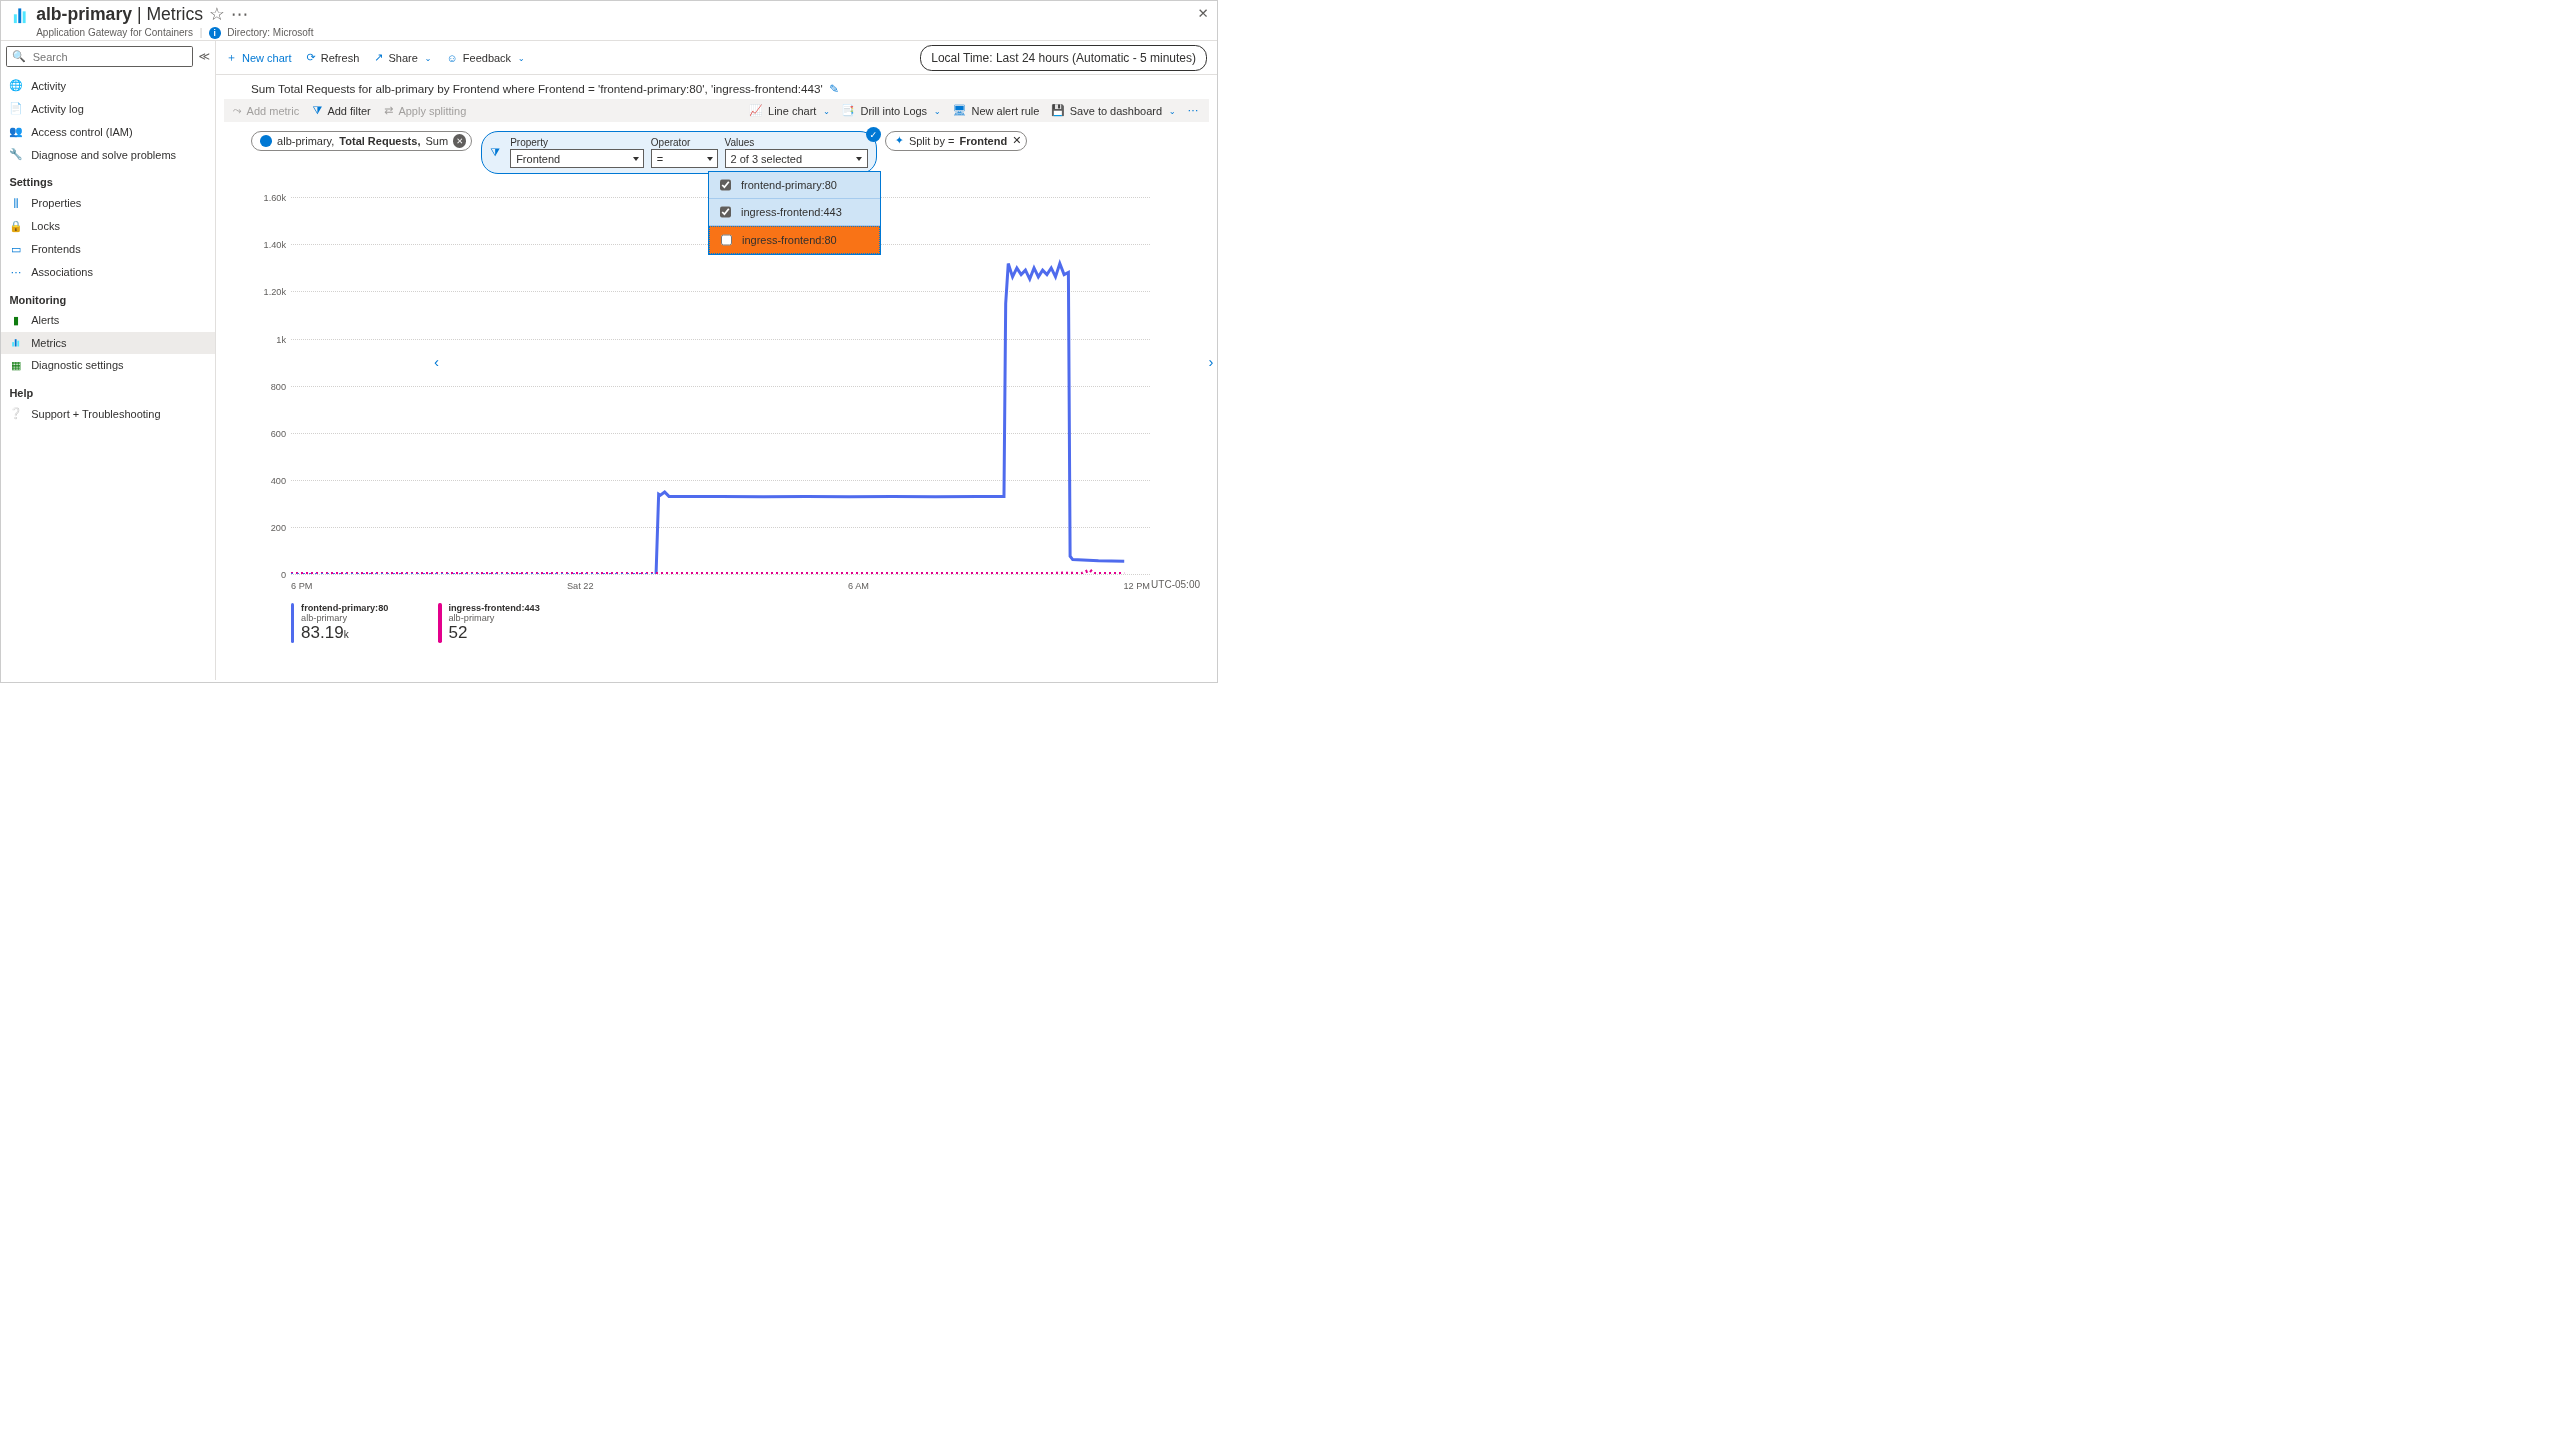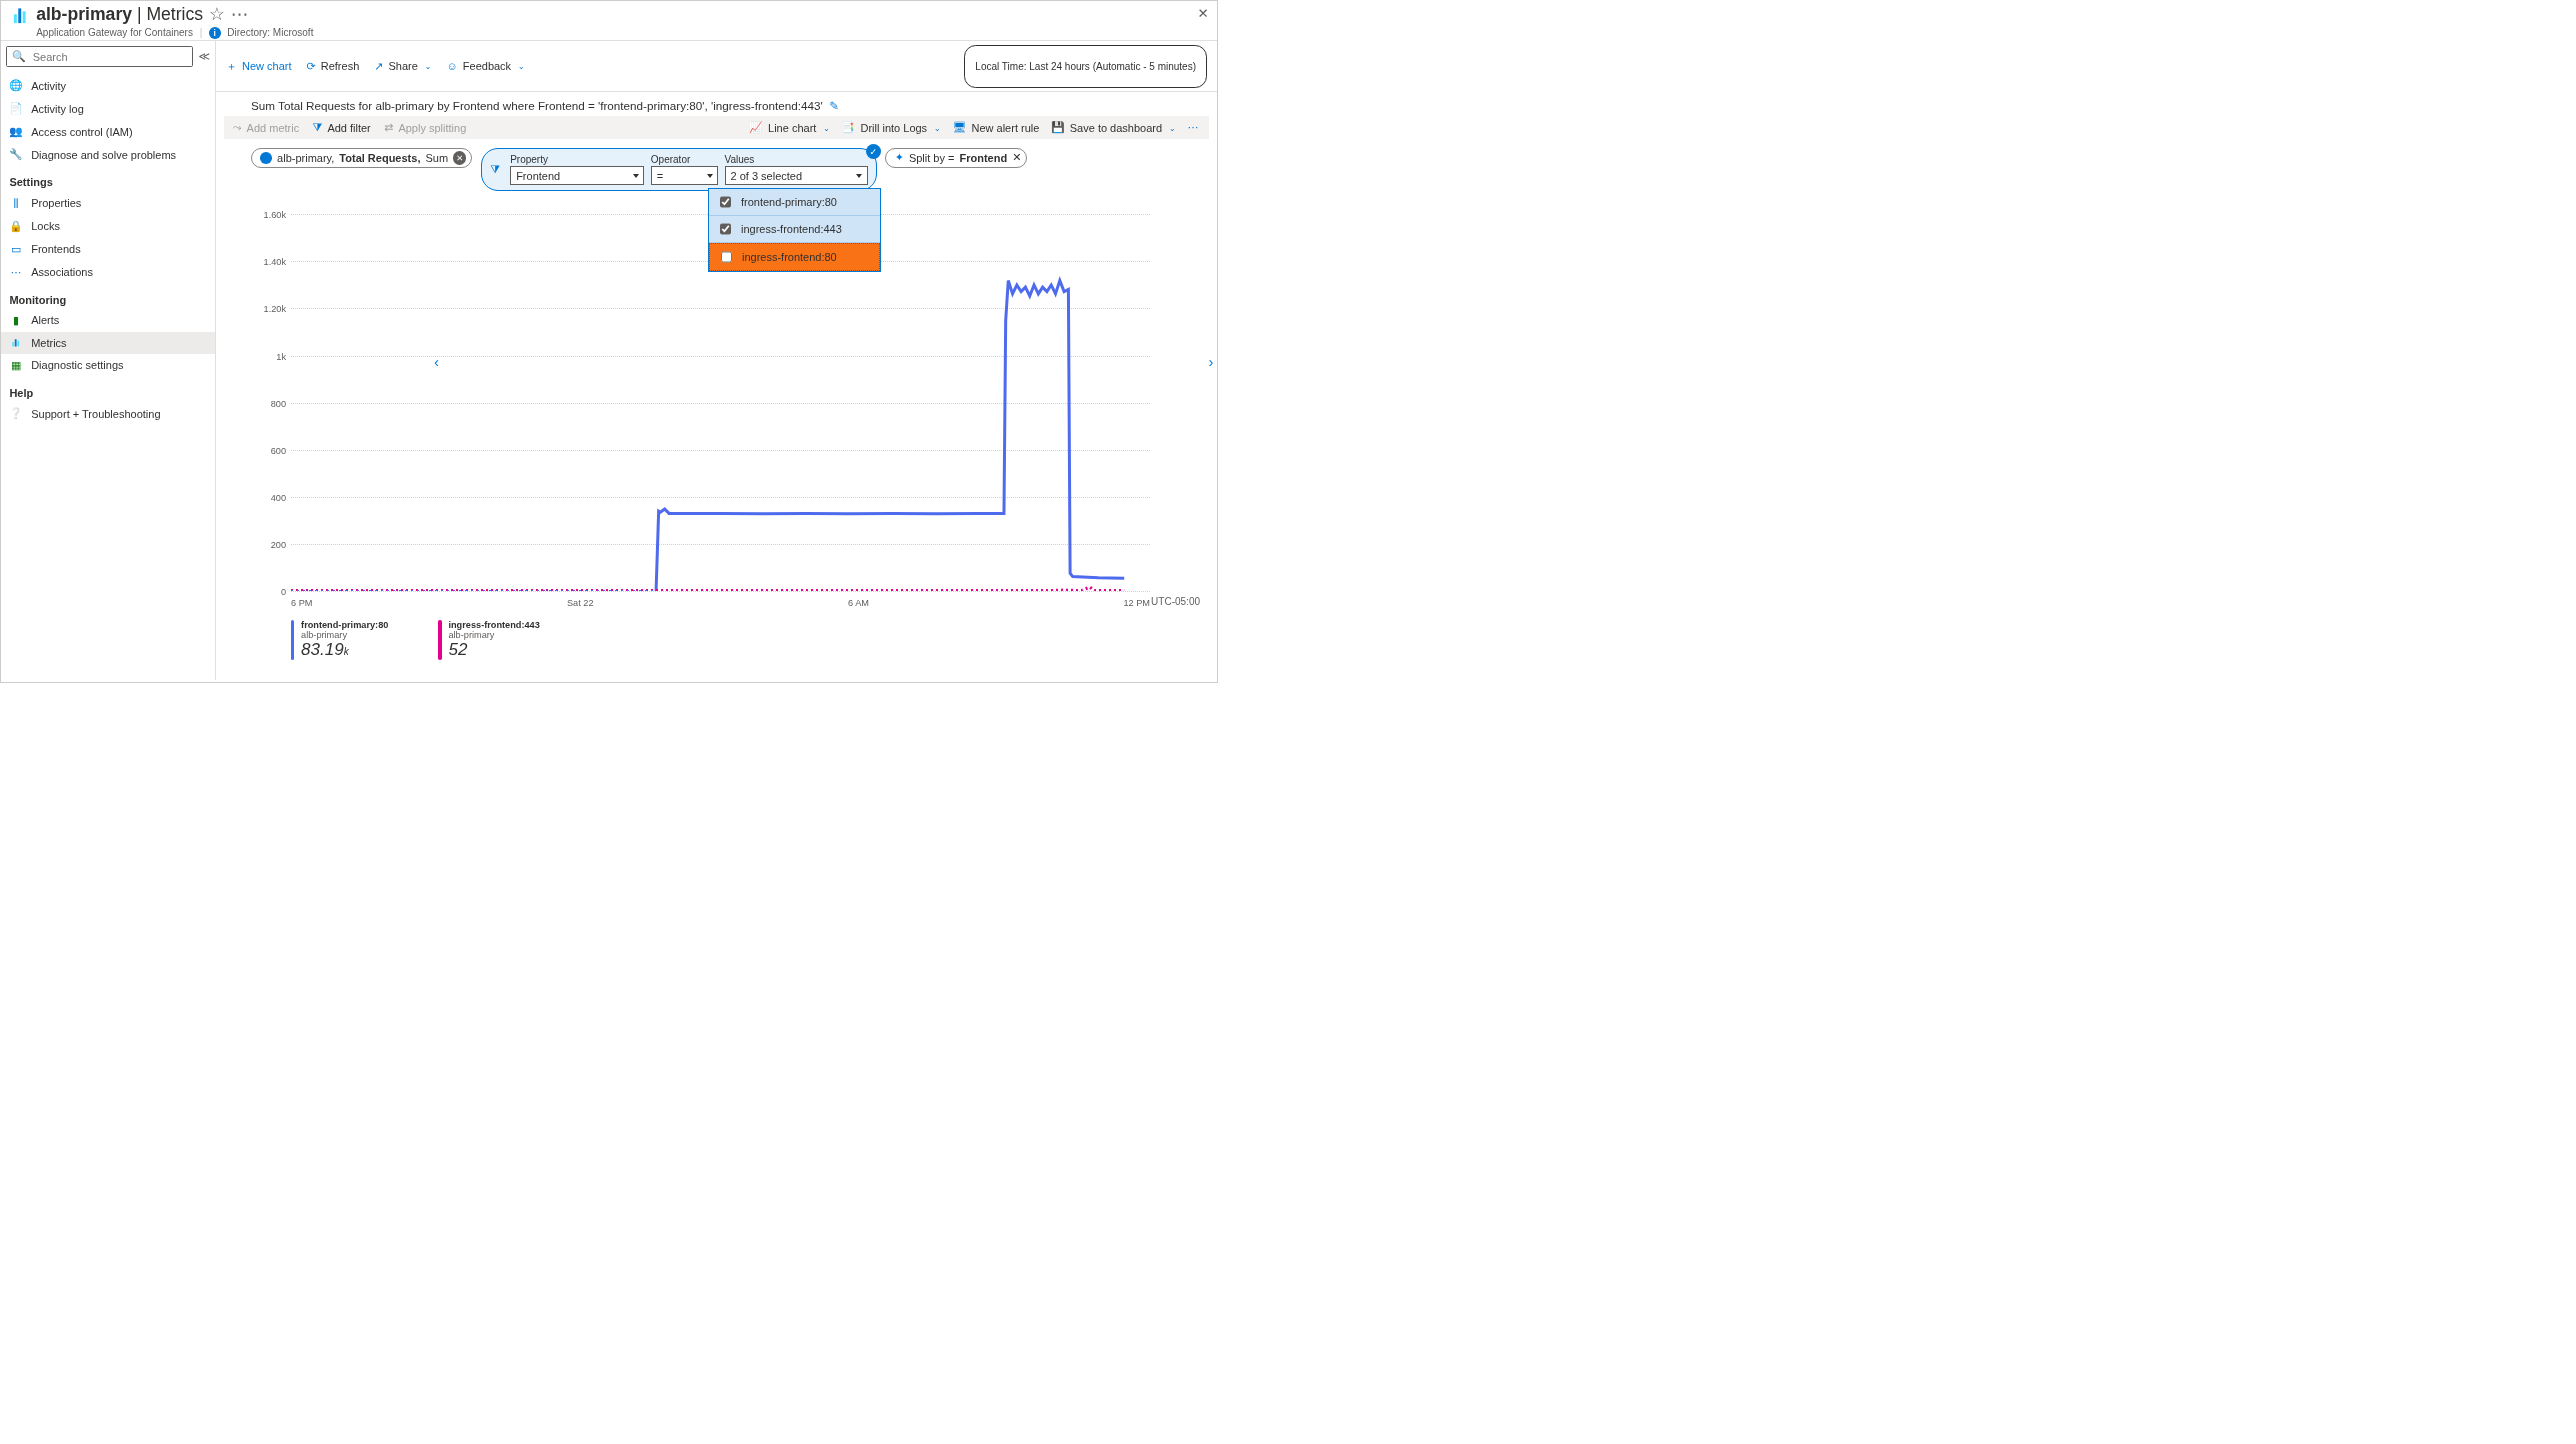--- a/index.html
+++ b/index.html
@@ -32,21 +32,21 @@
   .nav-item.selected { background:#edebe9; }
   .nav-item .icn { width:13.4px; display:flex; align-items:center; justify-content:center; }
   .section-label { padding:10px 8.4px 3.4px 8.4px; font-weight:600; color:#323130; }
 
   
   .cmdbar1 { display:flex; align-items:center; justify-content:space-between; padding:3.4px 10px; border-bottom:0.8px solid #e1dfdd; }
   .cmd-left { display:flex; align-items:center; gap:15px; }
   .cmd-btn { display:flex; align-items:center; gap:5px; color:#323130; cursor:pointer; }
   .cmd-btn.blue { color:#0078d4; }
   .cmd-btn .caret { font-size:8.4px; color:#0078d4; margin-left:1.7px; }
-  .pill { border:0.8px solid #323130; border-radius:11.7px; padding:15px 10px; font-size:10px; cursor:pointer; }
+  .pill { border:0.8px solid #323130; border-radius:11.7px; padding:5px 10px; font-size:12px; cursor:pointer; }
 
   .chart-title-row { padding:6.7px 10px 3.4px 35px; display:flex; align-items:center; gap:6.7px; font-size:11.7px; }
   .chart-title-row .edit-icn { color:#0078d4; cursor:pointer; }
 
   .cmdbar2 { display:flex; align-items:center; justify-content:space-between; background:#f3f2f1; padding:0 8.4px; margin:0 8.4px; }
   .cmdbar2-left { display:flex; align-items:center; gap:13.4px; padding:5px 0; }
   .cmdbar2-left .disabled { color:#a19f9d; }
   .cmdbar2-right { display:flex; align-items:center; gap:11.7px; padding:5px 0; }
   .blue-icn { color:#0078d4; }
   .dots { color:#0078d4; cursor:pointer; letter-spacing:1.7px; }
@@ -84,21 +84,21 @@
   .y-label { position:absolute; right:100%; transform:translateY(-50%); padding-right:5px; white-space:nowrap; }
   .x-axis { position:absolute; left:50px; right:50px; bottom:8.4px; display:flex; justify-content:space-between; font-size:9.2px; color:#605e5c; }
   .tz-label { position:absolute; right:0; bottom:9px; font-size:10px; color:#605e5c; }
   .series-svg { position:absolute; left:0; top:0; width:100%; height:100%; }
 
   .legend { display:flex; gap:50px; margin:3.4px 25px 0 75px; }
   .legend-item { display:flex; gap:6.7px; }
   .legend-bar { width:3.4px; border-radius:1.7px; }
   .legend-text .ln1 { font-size:9.2px; font-weight:600; }
   .legend-text .ln2 { font-size:9.2px; color:#605e5c; }
-  .legend-text .val { font-size:17px; font-weight:400;font-style:italic; }
+  .legend-text .val { font-size:17px; font-weight:400; }
   .legend-text .val .unit { font-size:10px; }
 
   .side-chevron { position:absolute; top:50%; transform:translateY(-50%); color:#0078d4; font-size:15px; cursor:pointer; }
   .side-chevron.left { left:218px; }
   .side-chevron.right { right:3.4px; }
 
 </style>
 </head>
 <body>
 

